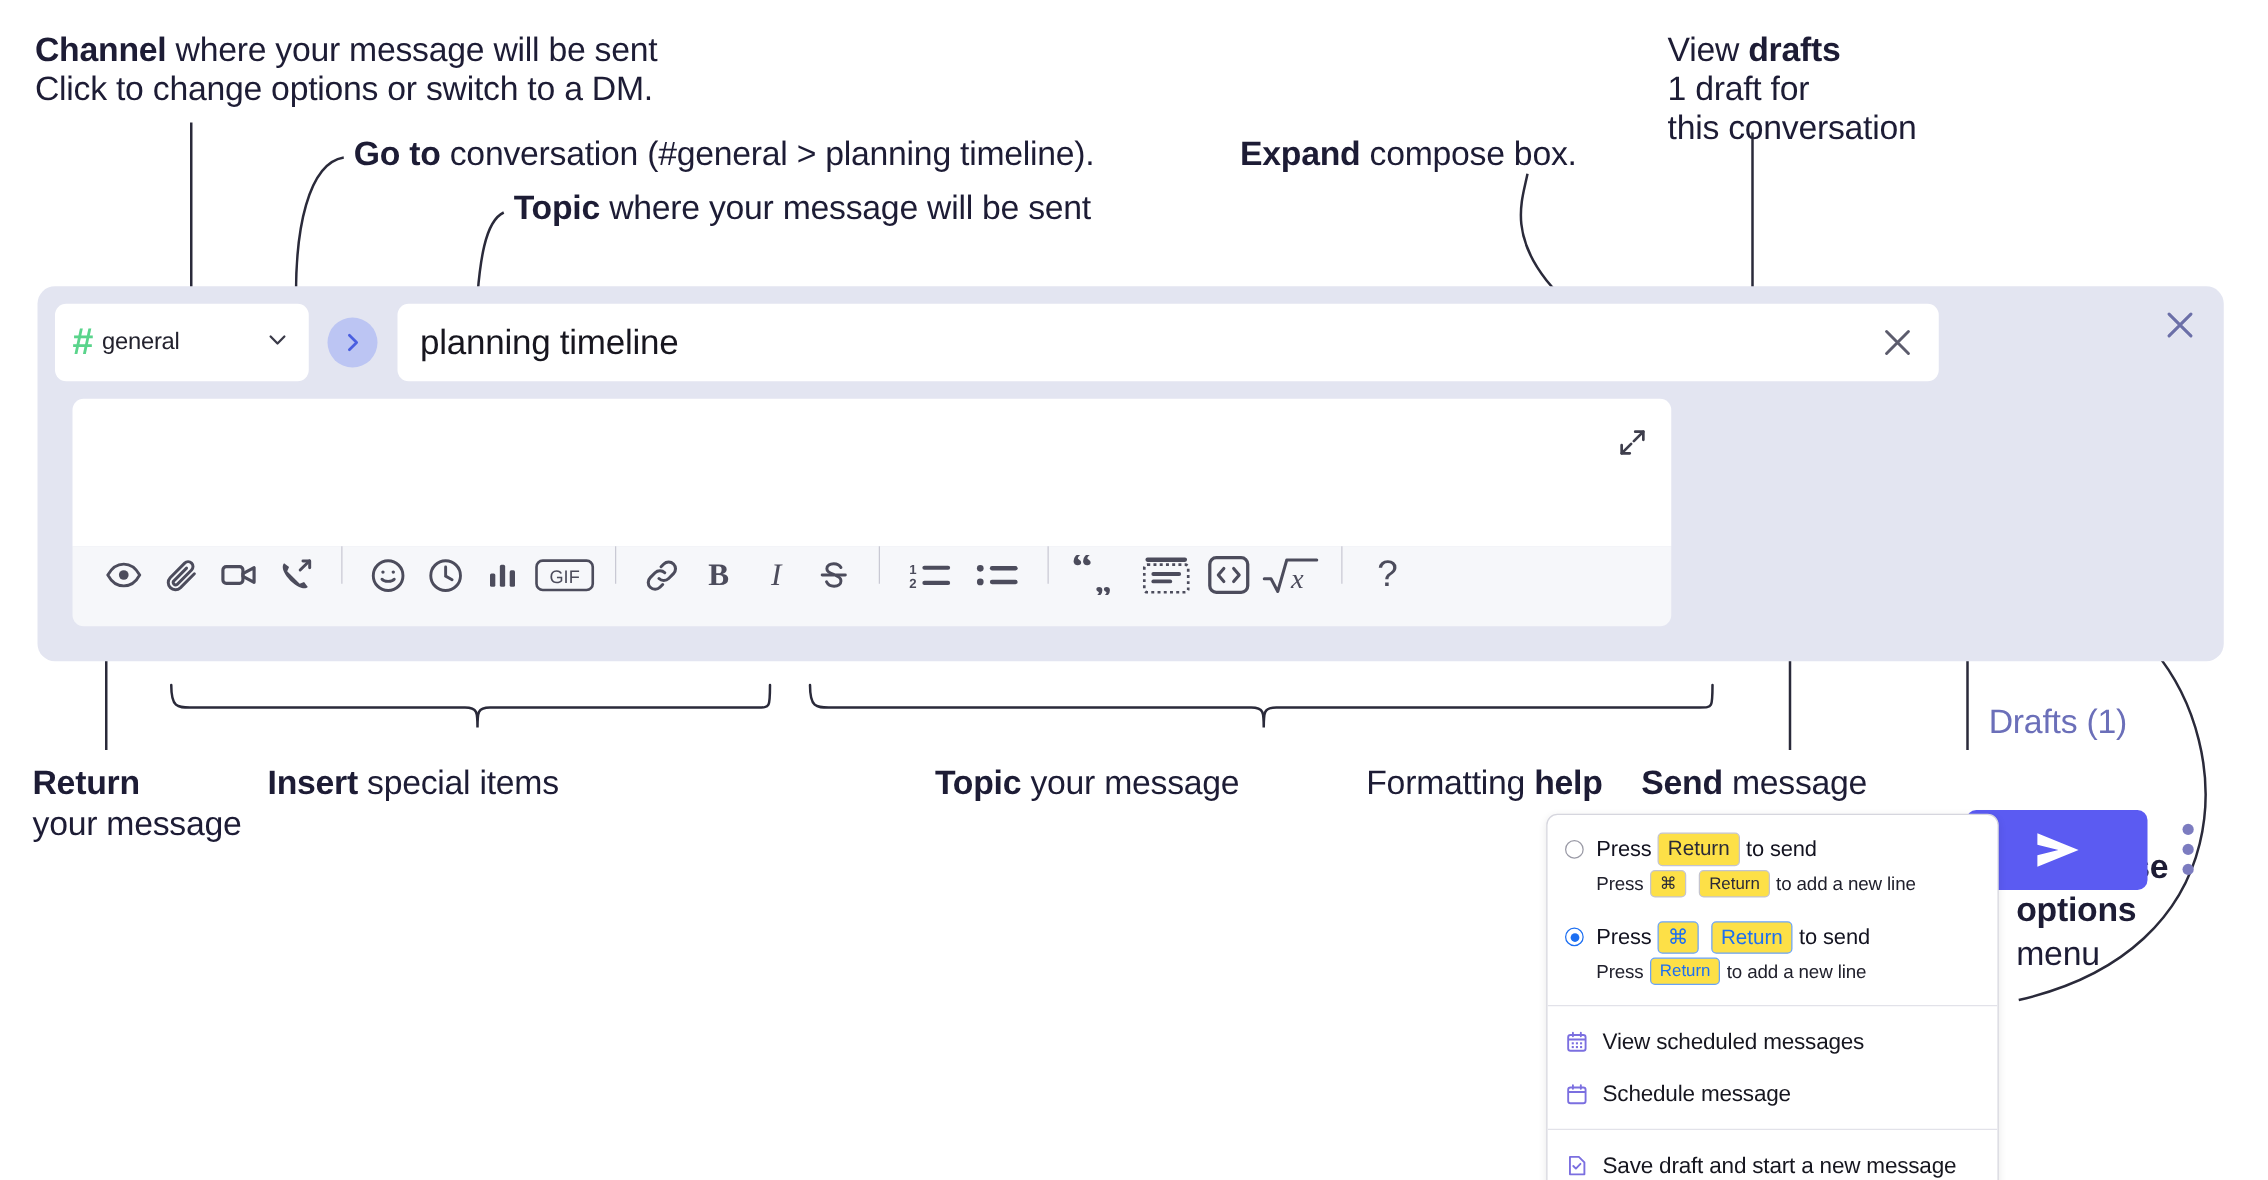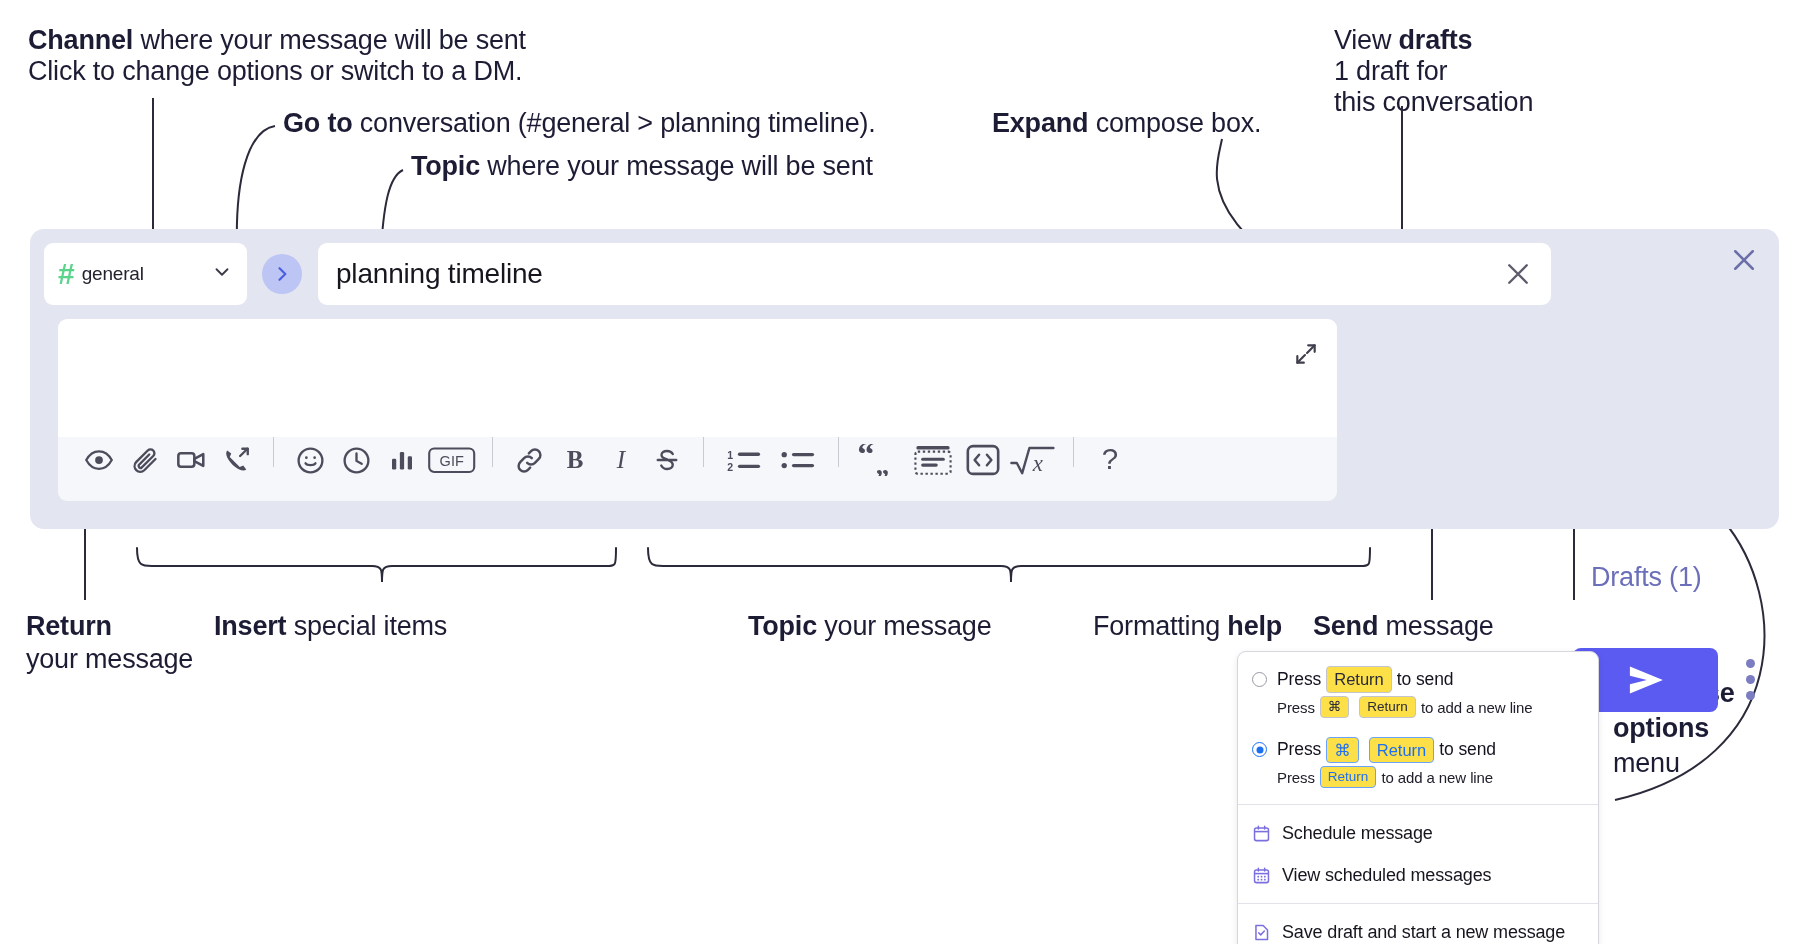--- a/index.html
+++ b/index.html
@@ -540,48 +540,48 @@
       <div class="sub-row">
         <span class="rtxt">Press</span>
         <kbd class="k-sub blue">Return</kbd>
         <span class="rtxt">to add a new line</span>
       </div>
     </div>
 
     <div class="menu-div"></div>
 
     <div style="padding:7px 0 7px 0;">
-      <div class="menu-item">
-        <span class="mico">
-          <svg width="19" height="19" viewBox="0 0 24 24" fill="none" stroke="#7b6fe0" stroke-width="1.9">
-              <rect x="3.2" y="5" width="17.6" height="16" rx="2.4"></rect>
-              <path d="M3.2 9.6 L20.8 9.6" stroke-width="2"></path>
-              <path d="M8 2.8 L8 6.4 M16 2.8 L16 6.4" stroke-linecap="round"></path>
-            </svg>
-        </span>
-        <span class="mlabel">Schedule message</span>
-      </div>
       <div class="menu-item">
         <span class="mico">
           <svg width="19" height="19" viewBox="0 0 24 24" fill="none" stroke="#7b6fe0" stroke-width="1.9">
               <rect x="3.2" y="5" width="17.6" height="16" rx="2.4"></rect>
               <path d="M3.2 9.6 L20.8 9.6" stroke-width="2"></path>
               <path d="M8 2.8 L8 6.4 M16 2.8 L16 6.4" stroke-linecap="round"></path>
               <g fill="#7b6fe0" stroke="none">
                 <rect x="6.8" y="12.4" width="2.1" height="2.1"></rect>
                 <rect x="11" y="12.4" width="2.1" height="2.1"></rect>
                 <rect x="15.2" y="12.4" width="2.1" height="2.1"></rect>
                 <rect x="6.8" y="16.2" width="2.1" height="2.1"></rect>
                 <rect x="11" y="16.2" width="2.1" height="2.1"></rect>
                 <rect x="15.2" y="16.2" width="2.1" height="2.1"></rect>
               </g>
             </svg>
         </span>
         <span class="mlabel">View scheduled messages</span>
       </div>
+      <div class="menu-item">
+        <span class="mico">
+          <svg width="19" height="19" viewBox="0 0 24 24" fill="none" stroke="#7b6fe0" stroke-width="1.9">
+              <rect x="3.2" y="5" width="17.6" height="16" rx="2.4"></rect>
+              <path d="M3.2 9.6 L20.8 9.6" stroke-width="2"></path>
+              <path d="M8 2.8 L8 6.4 M16 2.8 L16 6.4" stroke-linecap="round"></path>
+            </svg>
+        </span>
+        <span class="mlabel">Schedule message</span>
+      </div>
     </div>
 
     <div class="menu-div"></div>
 
     <div style="padding:7px 0 8px 0;">
       <div class="menu-item">
         <span class="mico">
           <svg width="19" height="19" viewBox="0 0 24 24" fill="none" stroke="#7b6fe0" stroke-width="1.9" stroke-linejoin="round">
               <path d="M5 3.2 L14 3.2 L19.6 8.8 L19.6 20.8 L5 20.8 Z"></path>
               <path d="M8.4 12.4 L11 15 L15.6 10.2" stroke-linecap="round"></path>

